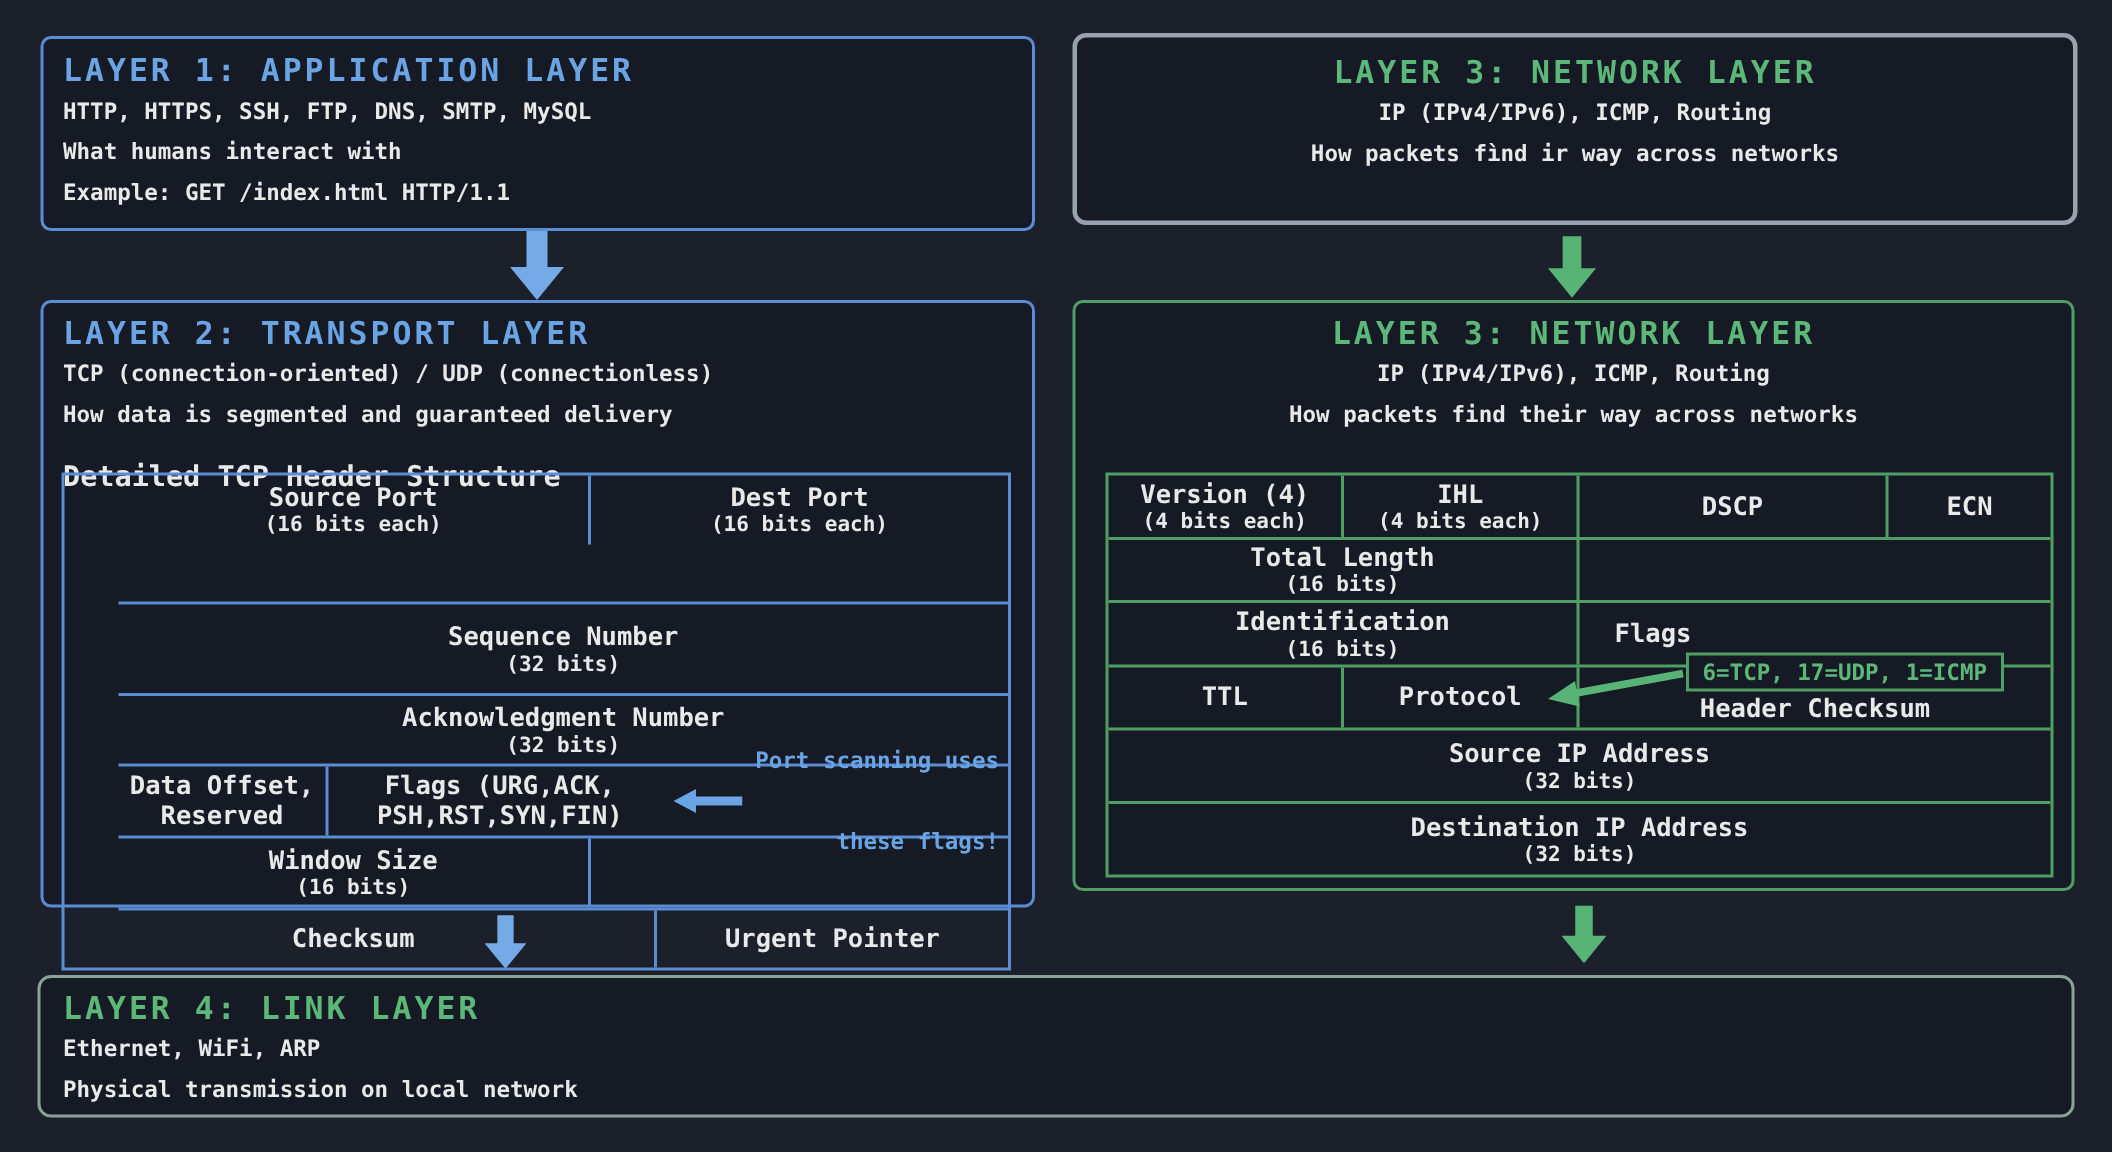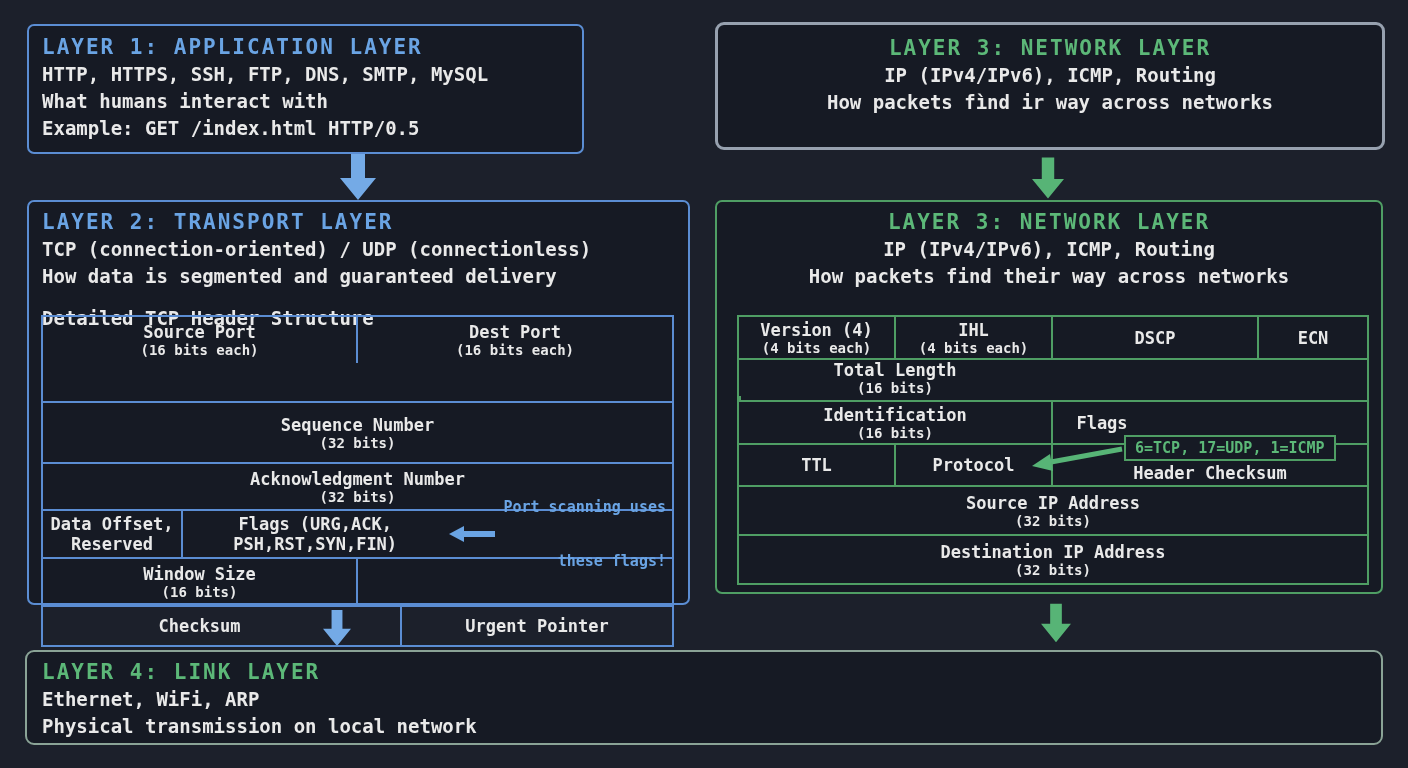--- a/index.html
+++ b/index.html
@@ -10,26 +10,26 @@
   }
   .panel { position:absolute; background:var(--panel_bg); border-radius:7px; box-sizing:border-box; }
   .blue-panel  { border:2px solid var(--blue); }
   .green-panel { border:2px solid var(--green); }
   .gray-panel  { border:3px solid var(--gray_border); border-radius:9px; }
   .sage-panel  { border:2px solid var(--sage_border); border-radius:9px; }
 
   .panel-title { font-size:21px; letter-spacing:2px; line-height:28px; white-space:pre; }
   .blue-title  { color:var(--blue_text); }
   .green-title { color:var(--green_text); }
-  .body-line   { font-size:19px; line-height:27px; color:var(--white); white-space:pre; }
+  .body-line   { font-size:15px; line-height:27px; color:var(--white); white-space:pre; }
   .table-title { font-size:19px; line-height:24px; color:var(--white); white-space:pre; }
   .centered { text-align:center; }
 
   .hdr-table { position:absolute; box-sizing:border-box; }
-  .blue-table  { border:2px solid var(--blue); }
+  .blue-table  { border:2px solid var(--blue);padding-left:36px; }
   .green-table { border:2px solid var(--green); }
   .trow { display:flex; box-sizing:border-box; }
   .blue-table  .trow + .trow { border-top:2px solid var(--blue); }
   .green-table .trow + .trow { border-top:2px solid var(--green); }
   .tcell {
     box-sizing:border-box; display:flex; flex-direction:column;
     justify-content:center; align-items:center; text-align:center; min-width:0;
   }
   .blue-table  .tcell + .tcell { border-left:2px solid var(--blue); }
   .green-table .tcell + .tcell { border-left:2px solid var(--green); }
@@ -52,25 +52,25 @@
     color:var(--green_text); font-size:15px; line-height:22px;
     padding:0 9px; white-space:pre;
   }
   .badge-arrow-overlay { position:absolute; left:0; top:0; z-index:2; pointer-events:none; color:var(--arrow_green); }
 </style>
 </head>
 <body>
 
 <div class="stage">
 
-  <div class="panel blue-panel" style="left:27px; top:24px; width:557px; height:130px; padding:7px 13px;">
+  <div class="panel blue-panel" style="left:27px; top:24px; width:663px; height:130px; padding:7px 13px;">
     <div class="panel-title blue-title">LAYER 1: APPLICATION LAYER</div>
     <div class="body-line">HTTP, HTTPS, SSH, FTP, DNS, SMTP, MySQL</div>
     <div class="body-line">What humans interact with</div>
-    <div class="body-line">Example: GET /index.html HTTP/0.5</div>
+    <div class="body-line">Example: GET /index.html HTTP/1.1</div>
   </div>
 
   <div class="panel gray-panel centered" style="left:715px; top:22px; width:670px; height:128px; padding:9px 10px;">
     <div class="panel-title green-title">LAYER 3: NETWORK LAYER</div>
     <div class="body-line">IP (IPv4/IPv6), ICMP, Routing</div>
     <div class="body-line">How packets fìnd ir way across networks</div>
   </div>
 
   <svg class="down-arrow arrow-blue" style="left:340px; top:154px;" width="36" height="46" viewBox="0 0 36 46">
     <polygon points="11,0 25,0 25,24 36,24 18,46 0,24 11,24" fill="currentColor"></polygon>
@@ -166,21 +166,21 @@
           <div class="cell-main">IHL</div>
           <div class="cell-sub">(4 bits each)</div>
         </div>
         <div class="tcell" style="width:206px;">
           <div class="cell-main">DSCP</div>
         </div>
         <div class="tcell grow">
           <div class="cell-main">ECN</div>
         </div>
       </div>
-      <div class="trow" style="height:42px;flex-direction:column;">
+      <div class="trow" style="height:42px;">
         <div class="tcell" style="width:312px;">
           <div class="cell-main">Total Length</div>
           <div class="cell-sub">(16 bits)</div>
         </div>
         <div class="tcell grow"></div>
       </div>
       <div class="trow" style="height:43px;">
         <div class="tcell" style="width:312px;">
           <div class="cell-main">Identification</div>
           <div class="cell-sub">(16 bits)</div>

